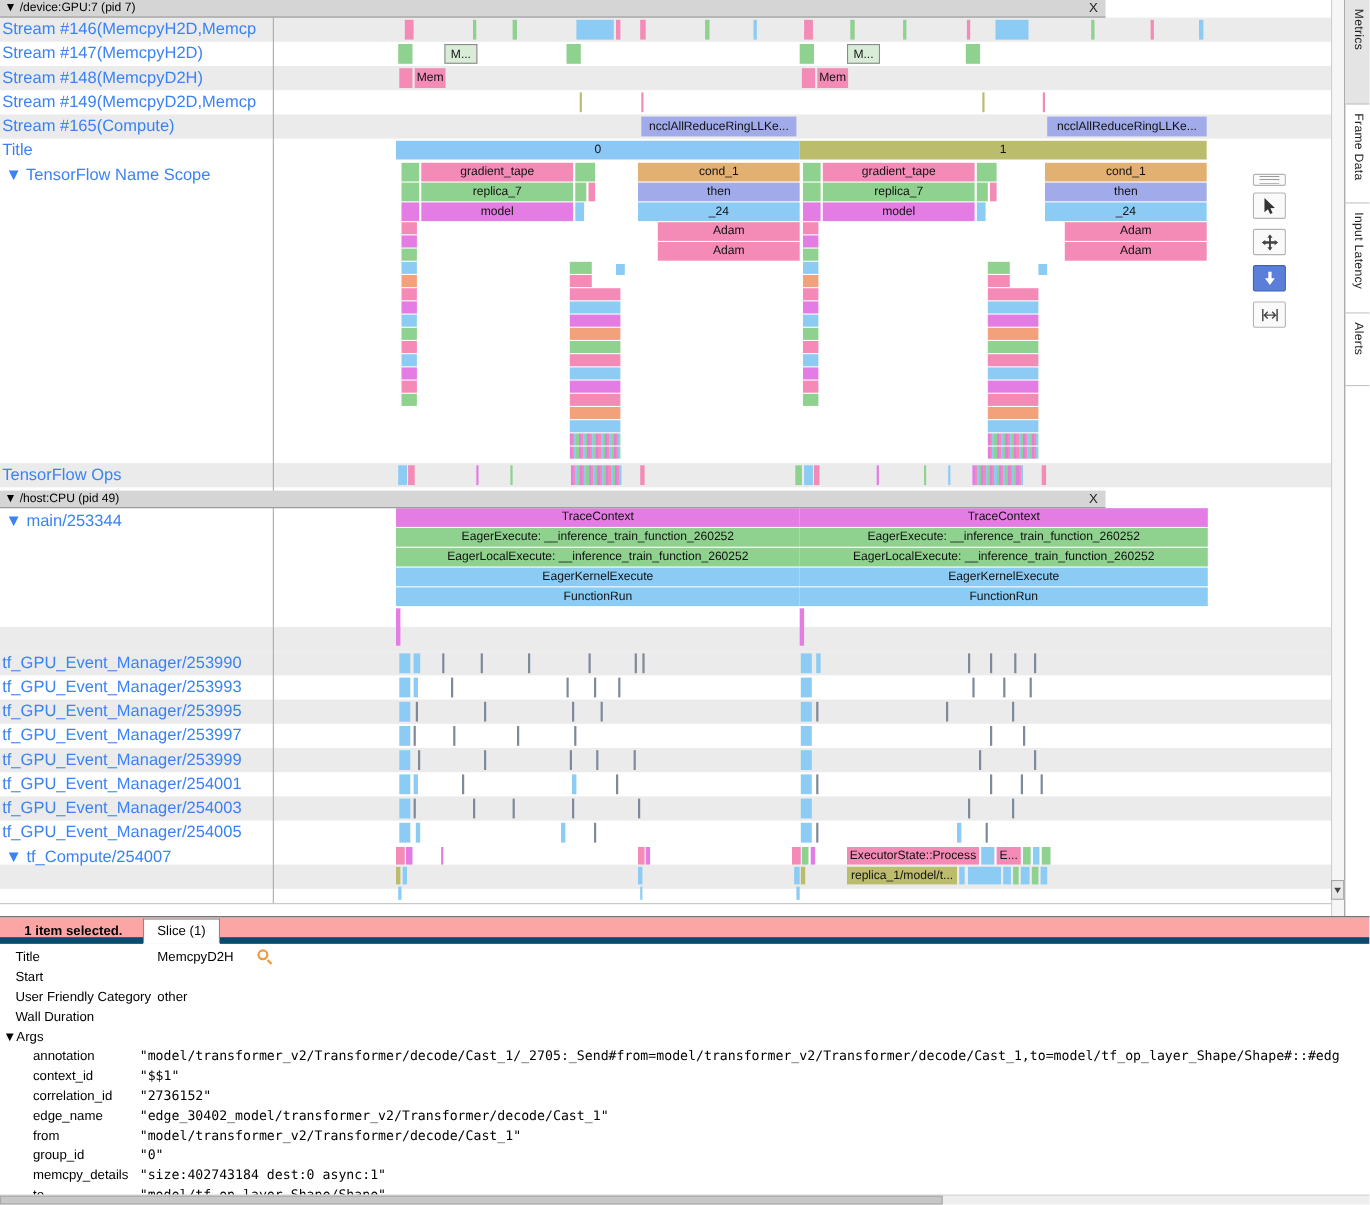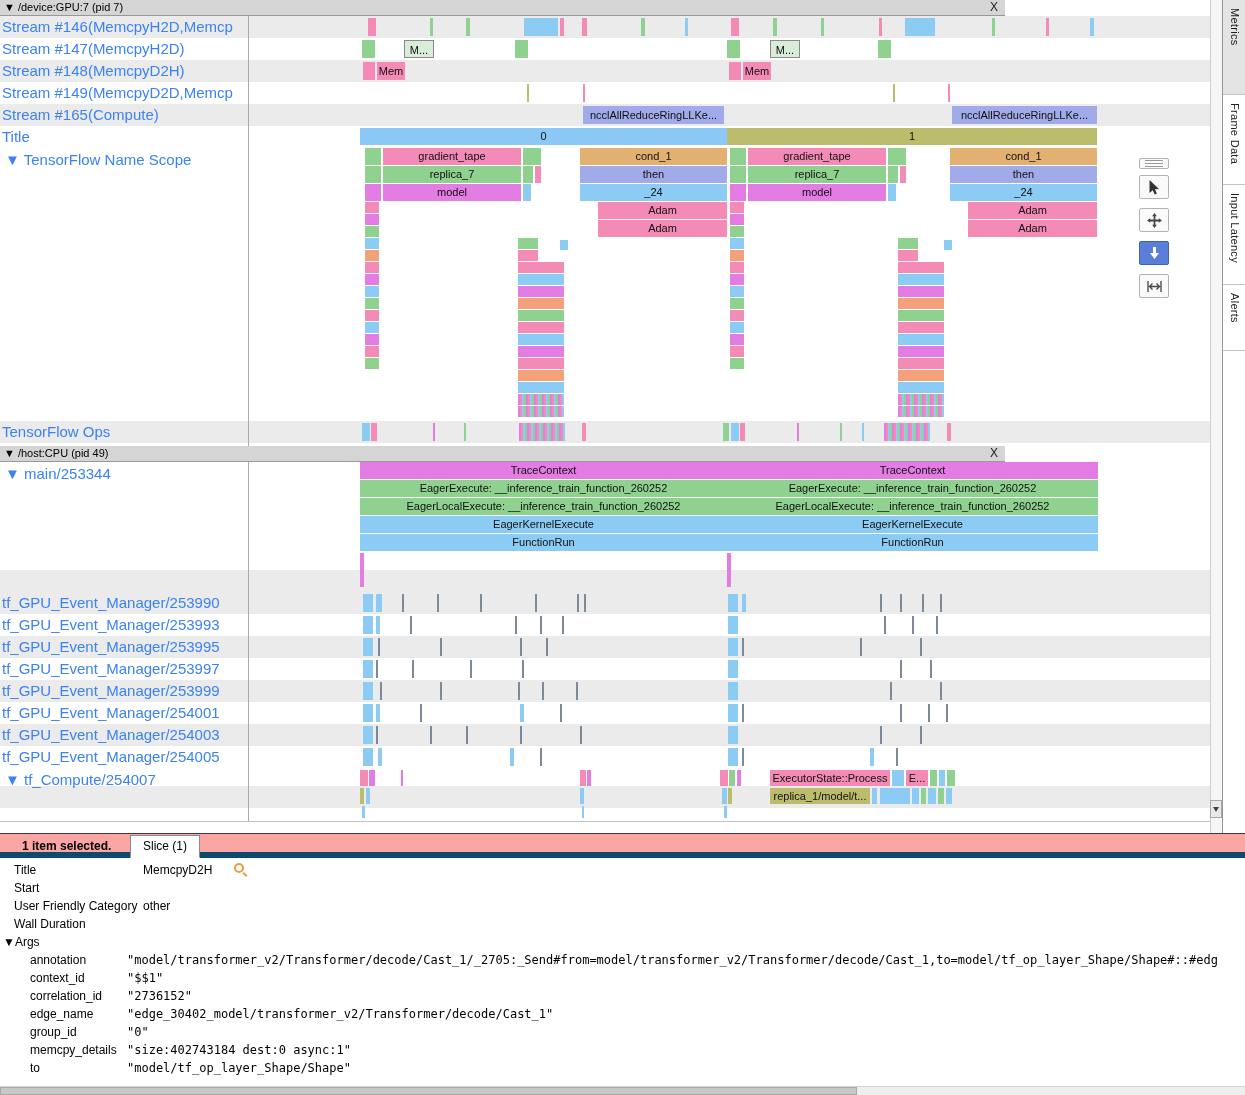--- a/index.html
+++ b/index.html
@@ -430,20 +430,24 @@
     </div>
     <div class="f-row">
       <div class="a-key">correlation_id</div>
       <div class="a-val">"2736152"</div>
     </div>
     <div class="f-row">
       <div class="a-key">edge_name</div>
       <div class="a-val">"edge_30402_model/transformer_v2/Transformer/decode/Cast_1"</div>
     </div>
     <div class="f-row">
+      <div class="a-key">from</div>
+      <div class="a-val">"model/transformer_v2/Transformer/decode/Cast_1"</div>
+    </div>
+    <div class="f-row">
       <div class="a-key">group_id</div>
       <div class="a-val">"0"</div>
     </div>
     <div class="f-row">
       <div class="a-key">memcpy_details</div>
       <div class="a-val">"size:402743184 dest:0 async:1"</div>
     </div>
     <div class="f-row">
       <div class="a-key">to</div>
       <div class="a-val">"model/tf_op_layer_Shape/Shape"</div>

